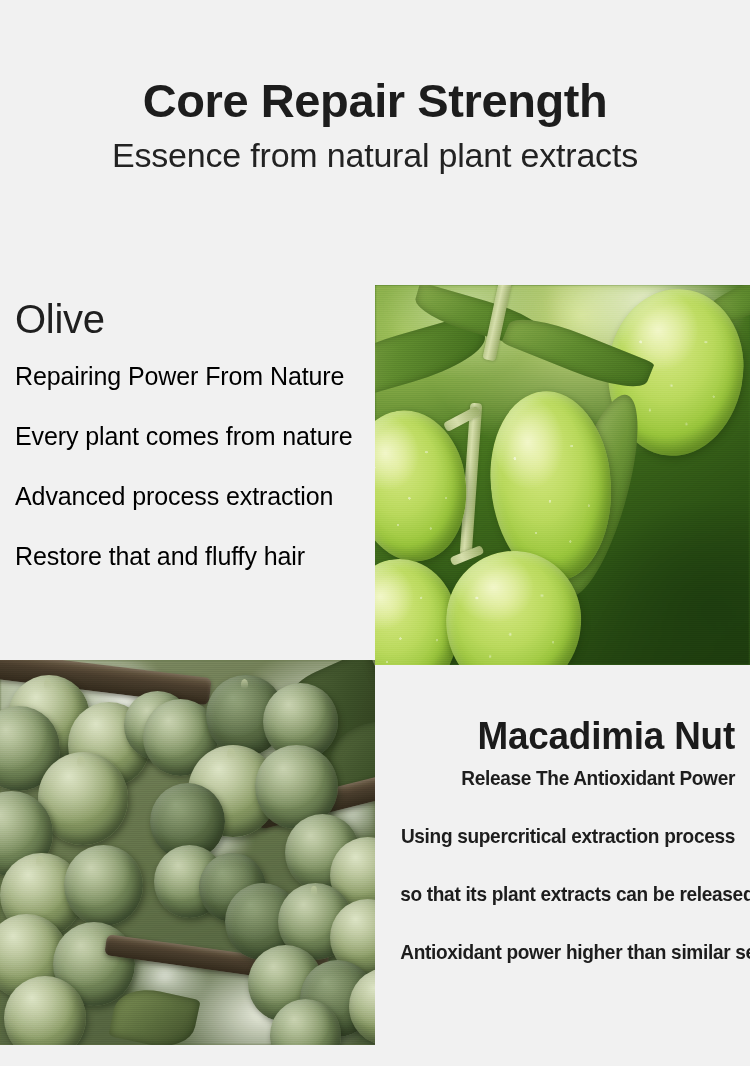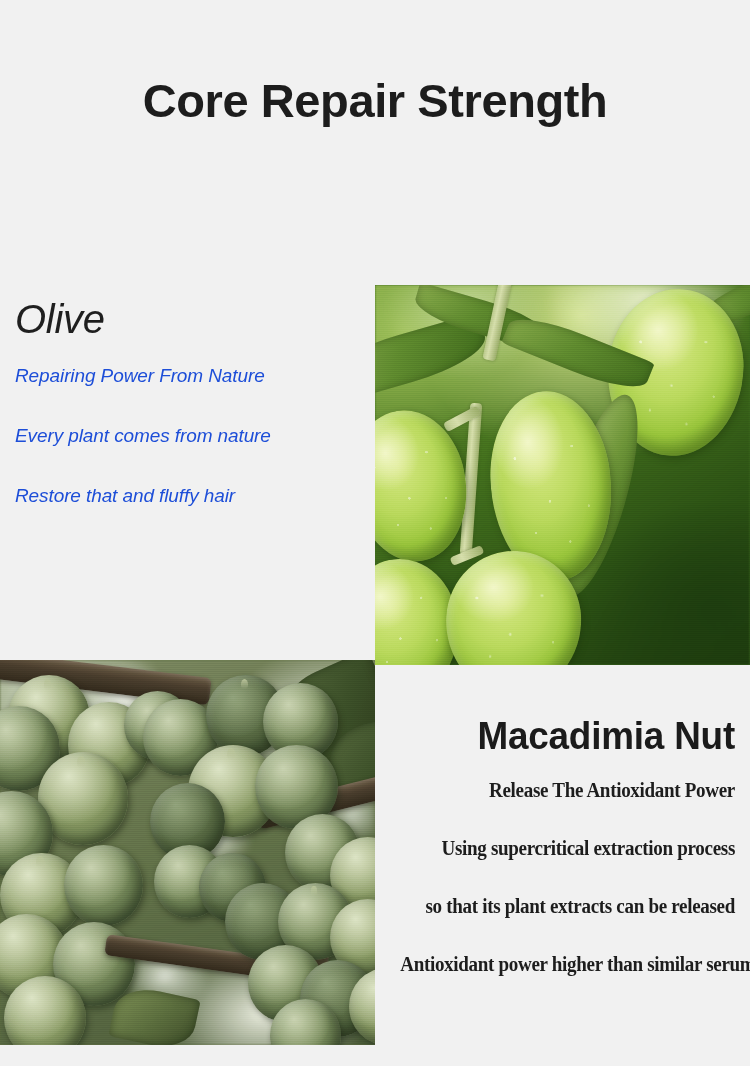--- a/index.html
+++ b/index.html
@@ -47,37 +47,36 @@
     color: #222222;
     letter-spacing: -0.2px;
     line-height: 1.15;
   }
 
   
   .olive-text {
     position: absolute;
     left: 15px; top: 298px;
     width: 358px;
-    font-style: italic;
   }
   .olive-heading {
     font-size: 40px;
     font-weight: normal;
     color: #1f1f1f;
     line-height: 1.05;
     letter-spacing: -0.3px;
   }
   .olive-lines {
     margin-top: 21px;
     list-style: none;
   }
   .olive-lines li {
-    font-size: 19px;
+    font-size: 25px;
     font-weight: normal;
-    color: #1d4ed8;
+    color: #000000;
     height: 60px;
     line-height: 30px;
     letter-spacing: -0.1px;
     white-space: nowrap;
   }
 
   
   .mac-text {
     position: absolute;
     right: 15px; top: 716px;
@@ -87,23 +86,22 @@
   .mac-heading {
     font-size: 38px;
     font-weight: bold;
     color: #1b1b1b;
     line-height: 1.08;
     letter-spacing: -0.2px;
     transform: scaleX(0.97);
     transform-origin: right center;
   }
   .mac-lines {
-    margin-top: 20px;
+    margin-top: 8px;
     list-style: none;
-    font-family: Liberation Serif, serif;
   }
   .mac-lines li {
     font-size: 20.5px;
     font-weight: bold;
     color: #1d1d1d;
     height: 58px;
     line-height: 26px;
     letter-spacing: -0.35px;
     white-space: nowrap;
     transform: scaleX(0.93);
@@ -282,27 +280,29 @@
     mix-blend-mode: overlay;
   }
 </style>
 </head>
 <body>
 
 <div class="poster">
 
   <div class="header">
     <div class="header-title">Core Repair Strength</div>
+    <div class="header-subtitle">Essence from natural plant extracts</div>
   </div>
 
   <div class="olive-text">
     <div class="olive-heading">Olive</div>
     <ul class="olive-lines">
       <li>Repairing Power From Nature</li>
       <li>Every plant comes from nature</li>
+      <li>Advanced process extraction</li>
       <li>Restore that and fluffy hair</li>
     </ul>
   </div>
 
   <div class="photo photo-olive">
     <div class="layer olive-bg"></div>
     <div class="layer olive-haze"></div>
 
     <div class="leaf l1"></div>
     <div class="leaf l2"></div>

